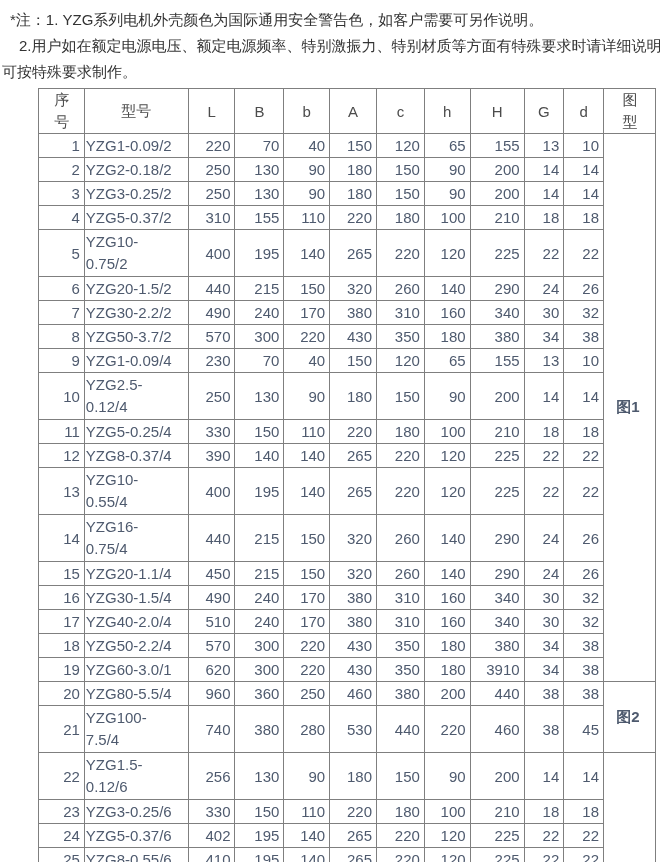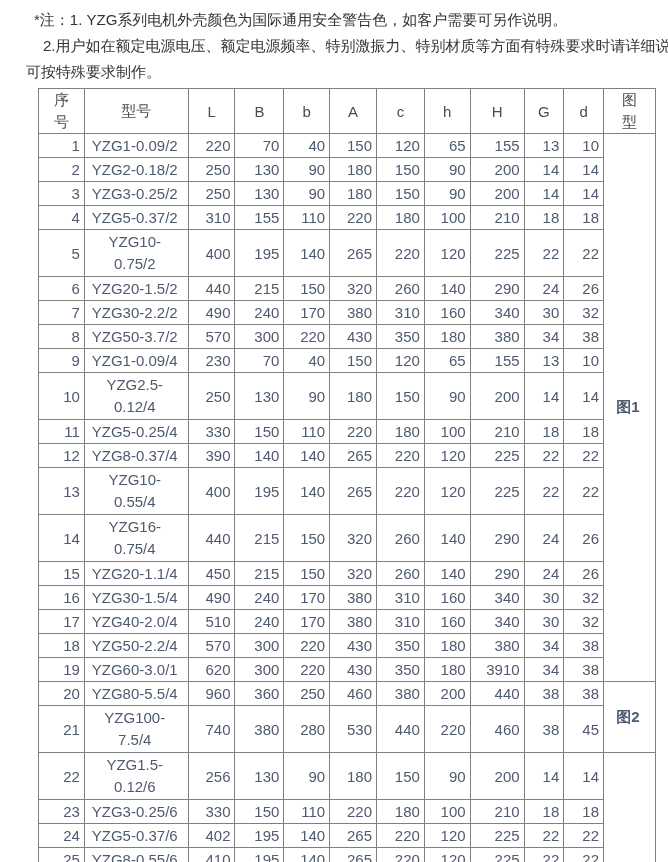--- a/index.html
+++ b/index.html
@@ -11,21 +11,20 @@
     width: 668px;
     height: 862px;
     overflow: hidden;
     font-family: "Liberation Sans", "DejaVu Sans", sans-serif;
   }
   .notes {
     padding-top: 7px;
     font-size: 15px;
     line-height: 26px;
     color: #333333;
-    padding-left: 24px;
   }
   .note-line {
     white-space: nowrap;
   }
   .note-line.l1 { margin-left: 10px; }
   .note-line.l2 { margin-left: 19px; }
   .note-line.l3 { margin-left: 2px; }
 
   table.spec {
     border-collapse: collapse;
@@ -47,26 +46,27 @@
     text-align: center;
     color: #4c4c4c;
     height: 44px;
     padding: 0 1px;
   }
   .stack {
     display: inline-block;
     width: 1.05em;
     word-break: break-all;
     line-height: 1.45;
+    text-align: right;
   }
   tr.single td { height: 23px; }
   tr.tall td { height: 46px; }
   td.num { text-align: right; }
   td.model {
-    text-align: center;
+    text-align: left;
     white-space: pre-line;
     line-height: 1.45;
   }
   td.fig {
     text-align: center;
     vertical-align: middle;
     font-weight: bold;
   }
   
   col.c-idx   { width: 45px; }

